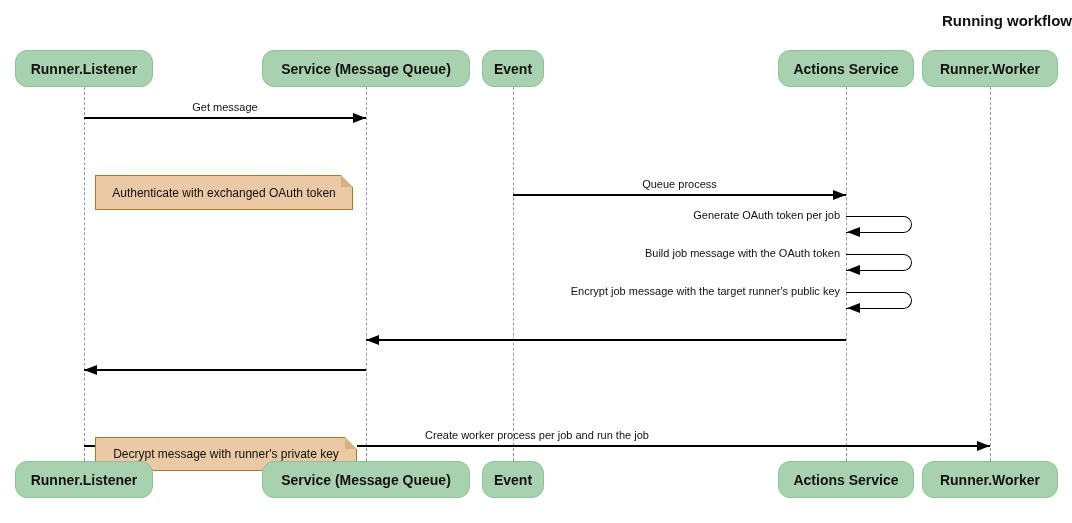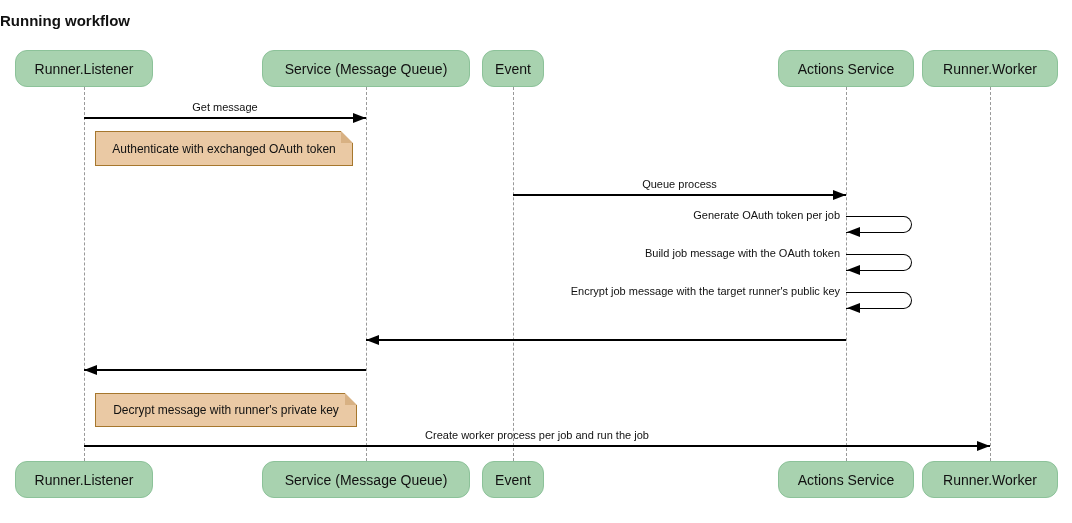--- a/index.html
+++ b/index.html
@@ -22,21 +22,21 @@
   .diagram {
     position: relative;
     width: 1072px;
     height: 523px;
     background: var(--bg-color);
     overflow: hidden;
   }
   .title {
     position: absolute;
     top: 12px; left: 0; width: 1072px;
-    text-align: left;
+    text-align: right;
     font-size: 15px;
     font-weight: bold;
   }
   .lifeline {
     position: absolute;
     width: 0;
     border-left: 1px dashed var(--lifeline-color);
     top: 87px;
     height: 374px;
   }
@@ -45,20 +45,21 @@
     height: 37px;
     background: var(--actor-fill);
     border: 1px solid var(--actor-border);
     border-radius: 12px;
     display: flex;
     align-items: center;
     justify-content: center;
     font-size: 14px;
     white-space: nowrap;
     z-index: 4;
+    font-weight: bold;
   }
   .msg-label {
     position: absolute;
     font-size: 11px;
     text-align: center;
     white-space: nowrap;
     z-index: 2;
   }
   .msg-label.right-align { text-align: right; }
   .mline {
@@ -95,20 +96,21 @@
   .note {
     position: absolute;
     background: var(--note-fill);
     border: 1px solid var(--note-border);
     display: flex;
     align-items: center;
     justify-content: center;
     font-size: 12px;
     white-space: nowrap;
     z-index: 3;
+    margin-top: 44px;
   }
   .note-fold {
     position: absolute;
     top: -1px; right: -1px;
     width: 0; height: 0;
     border-top: 12px solid var(--bg-color);
     border-left: 12px solid var(--note-fold);
   }
 </style>
 </head>

